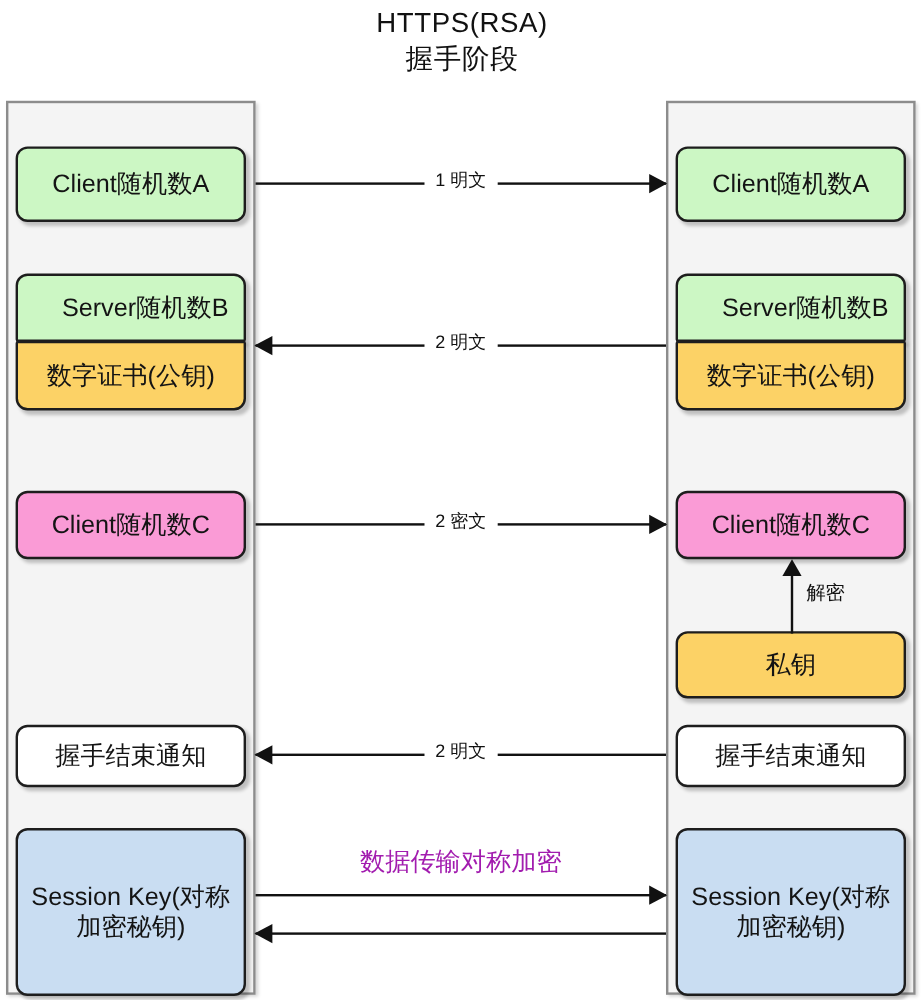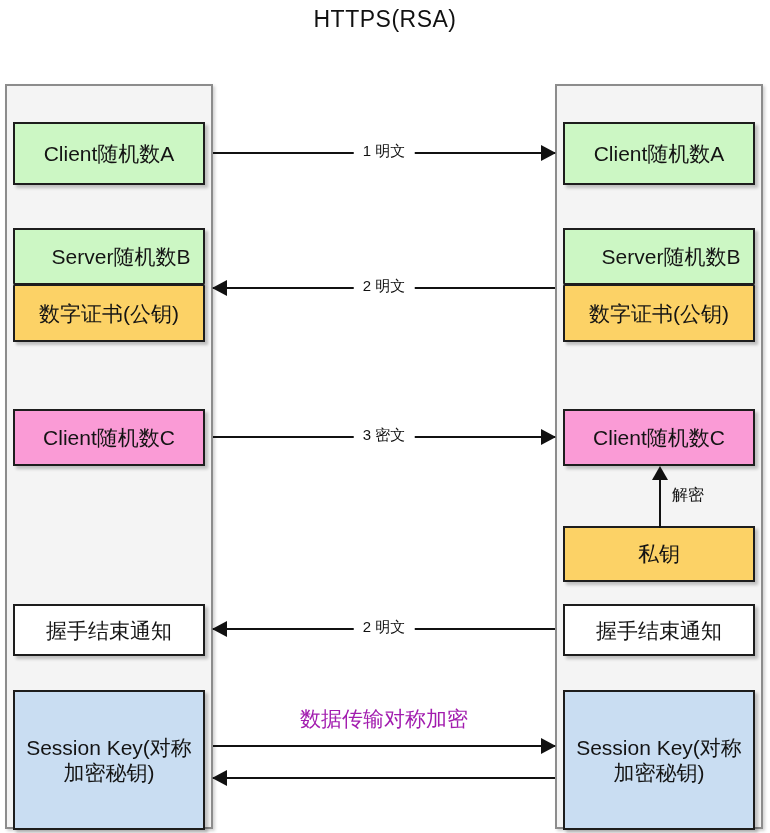--- a/index.html
+++ b/index.html
@@ -43,21 +43,21 @@
     box-shadow: 2px 2px 3px rgba(0,0,0,0.18);
   }
   #client-panel { left: 5px; }
   #server-panel { left: 555px; }
 
   
   .node {
     position: absolute;
     box-sizing: border-box;
     border: 2px solid #1d1d1d;
-    border-radius: 0;
+    border-radius: 10px;
     display: flex;
     align-items: center;
     justify-content: center;
     text-align: center;
     font-size: 21px;
     line-height: 25px;
     color: #141414;
     box-shadow: 3px 3px 3px rgba(0,0,0,0.22);
     padding: 0 4px;
   }
@@ -180,20 +180,21 @@
     line-height: 26px;
     color: #111;
     white-space: nowrap;
   }
 </style>
 </head>
 <body>
 
 <div id="title-block">
   <div class="title-line">HTTPS(RSA)</div>
+  <div class="title-line">握手阶段</div>
 </div>
 
 <div class="panel" id="client-panel"></div>
 
 <div class="node green col-left row-a">Client随机数A</div>
 <div class="node green col-left row-b stack-top">Server随机数B</div>
 <div class="node yellow col-left row-cert stack-bottom">数字证书(公钥)</div>
 <div class="node pink col-left row-c">Client随机数C</div>
 <div class="node white col-left row-fin">握手结束通知</div>
 <div class="node blue col-left row-sess">Session Key(对称加密秘钥)</div>
@@ -222,21 +223,21 @@
 
 <div class="msg to-left" id="msg-2">
   <div class="line"></div>
   <div class="head"></div>
   <div class="label">2 明文</div>
 </div>
 
 <div class="msg to-right" id="msg-3">
   <div class="line"></div>
   <div class="head"></div>
-  <div class="label">3 密文</div>
+  <div class="label">2 密文</div>
 </div>
 
 <div class="msg to-left" id="msg-4">
   <div class="line"></div>
   <div class="head"></div>
   <div class="label">2 明文</div>
 </div>
 
 <div id="data-transfer-label">数据传输对称加密</div>
 

